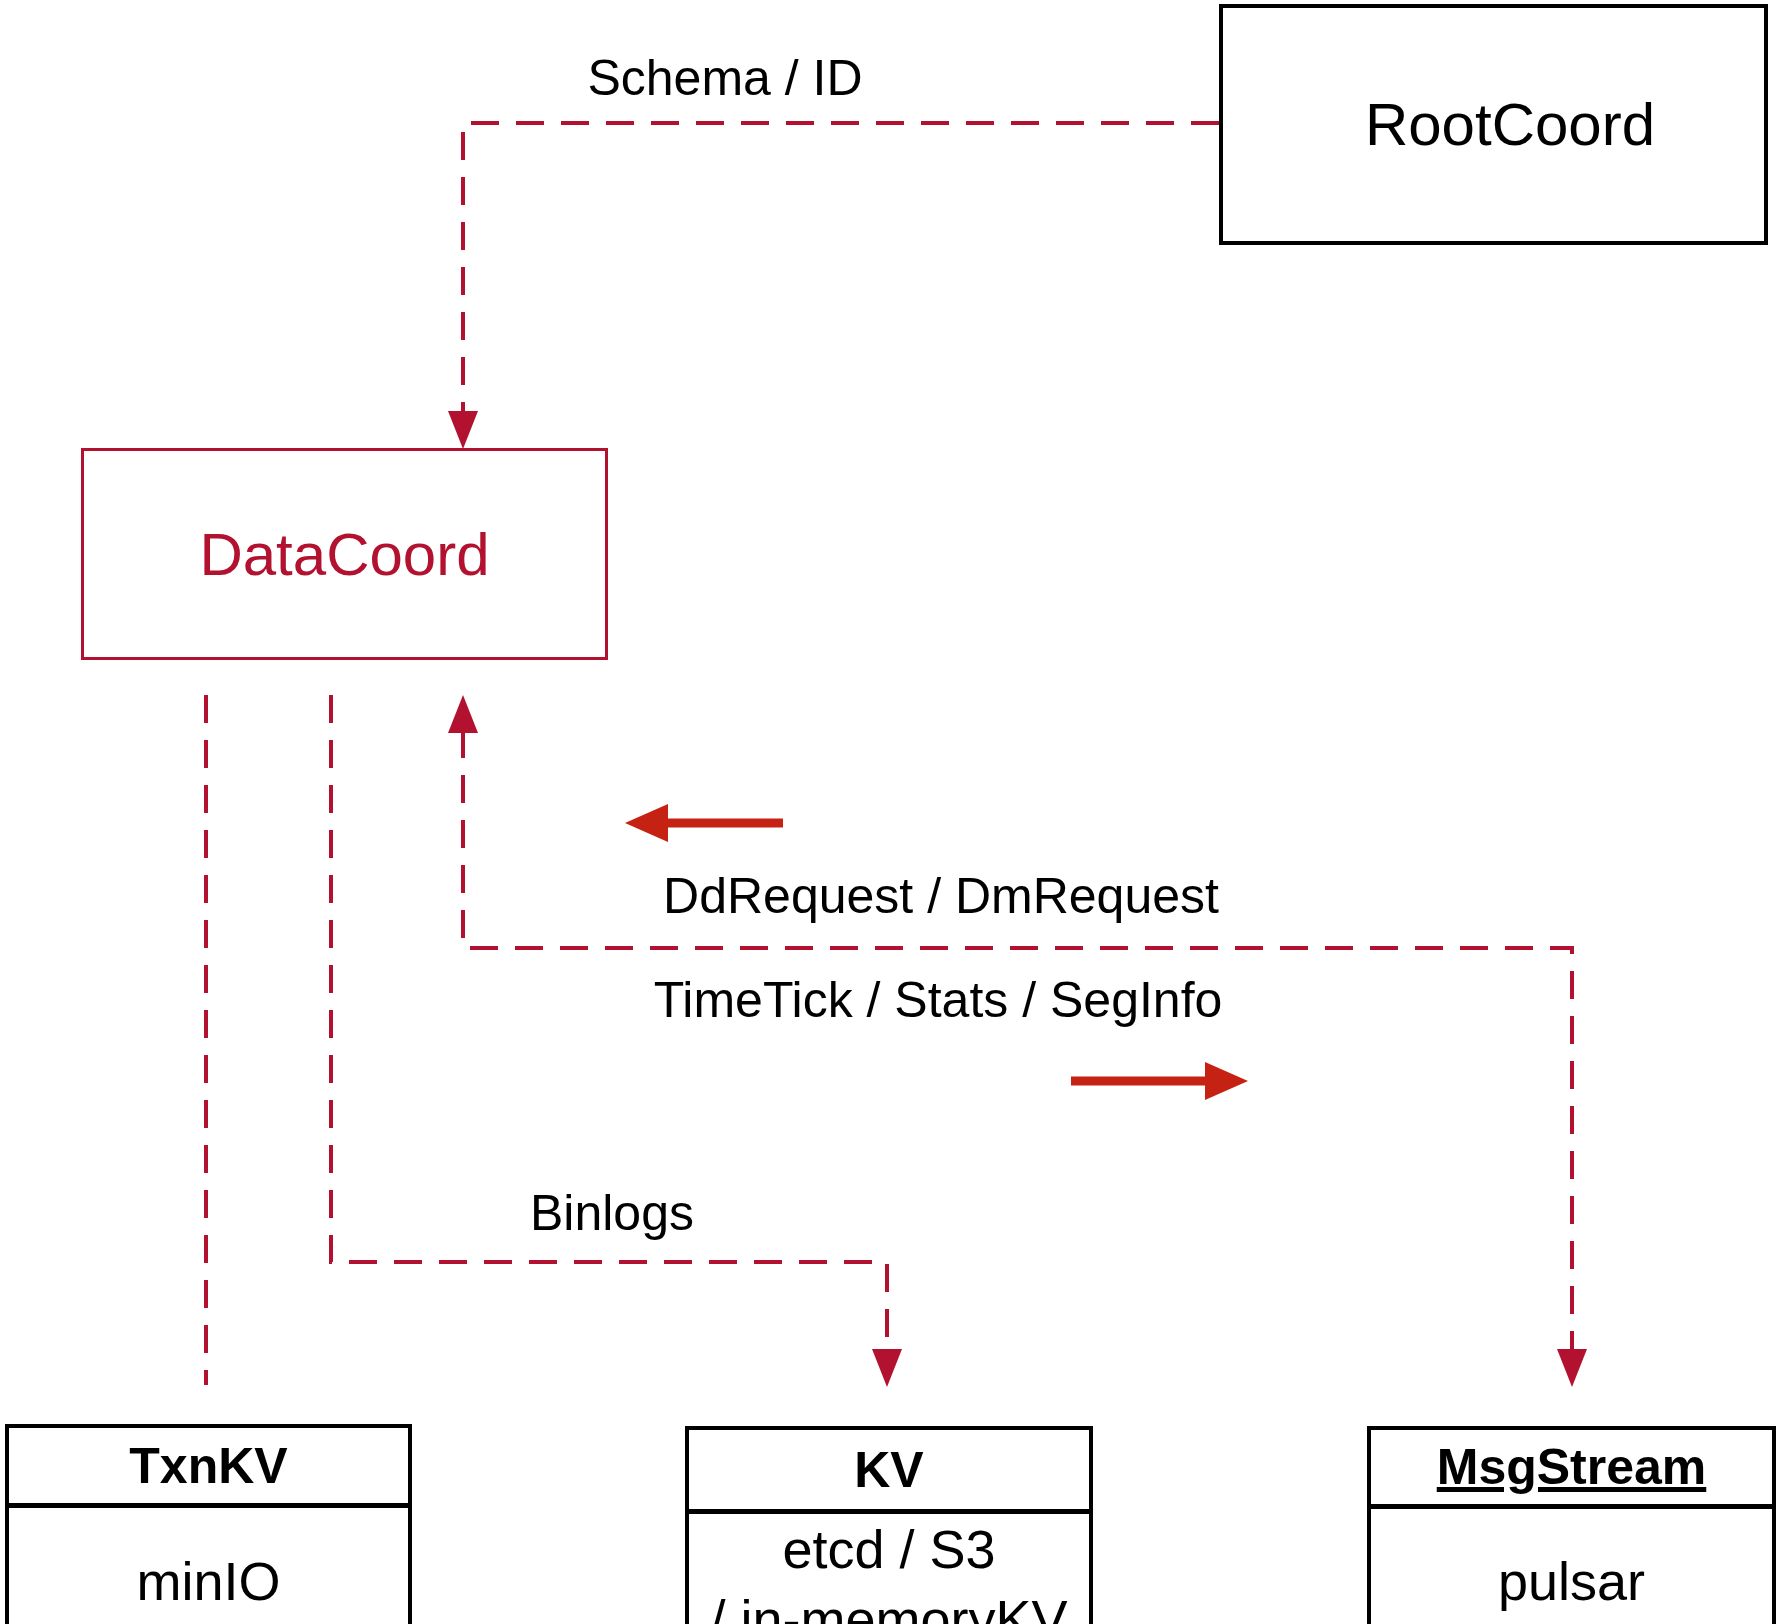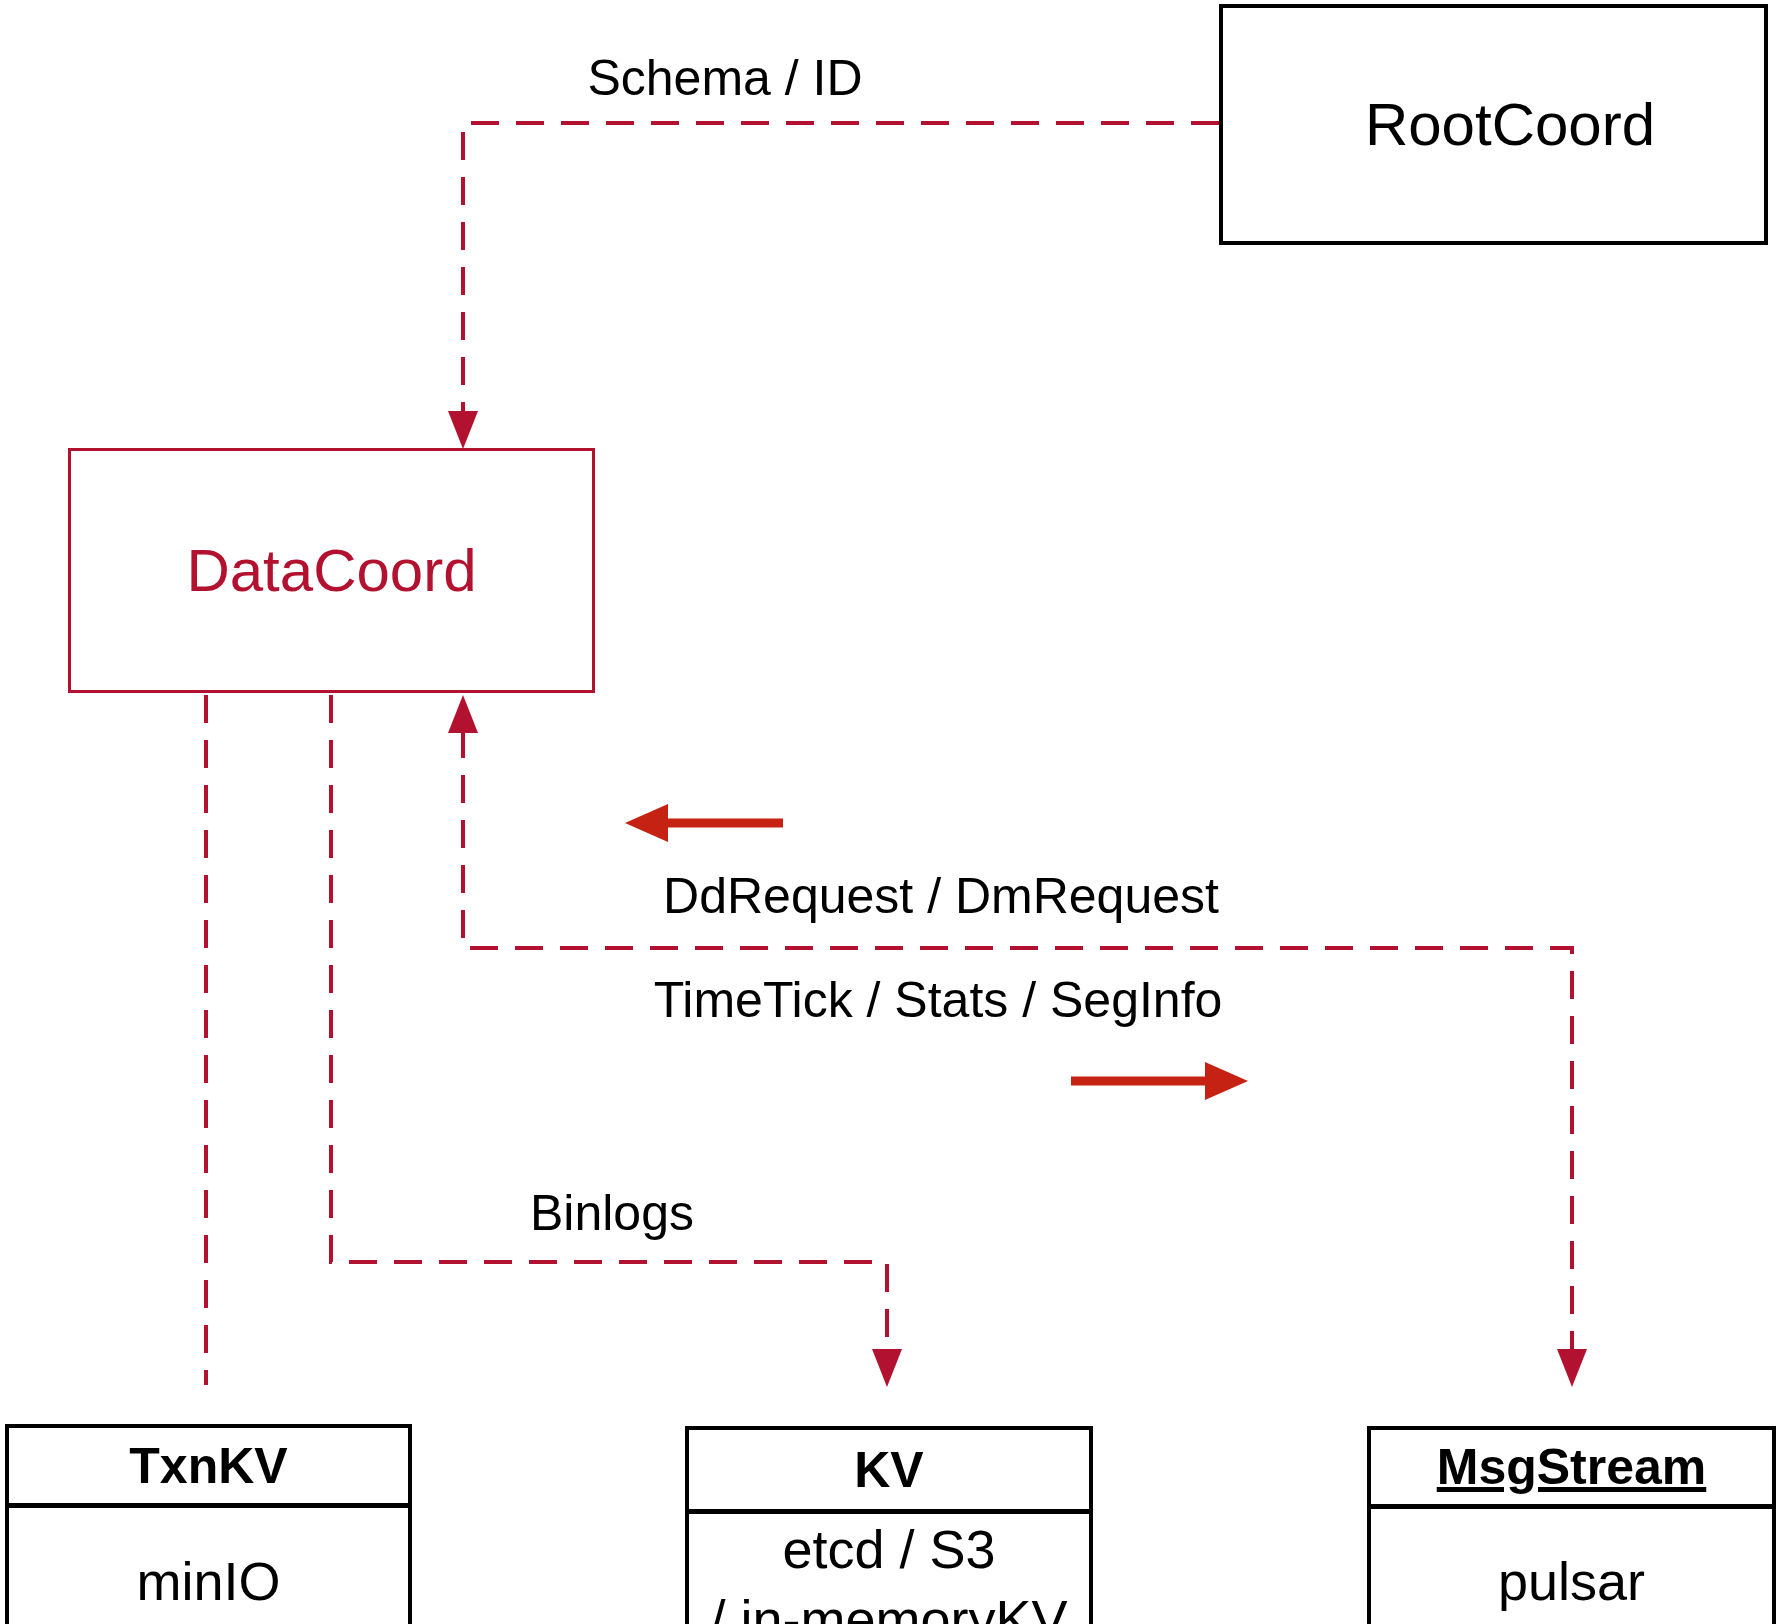--- a/index.html
+++ b/index.html
@@ -107,21 +107,21 @@
     <g>
       <path class="solid-shaft" d="M1071 1081 L1206 1081"></path>
       <polygon class="head-red" points="1248,1081 1205,1062 1205,1100"></polygon>
     </g>
   </svg>
 
   <div class="box plain" style="left:1219px; top:4px; width:549px; height:241px;">
     <span>RootCoord</span>
   </div>
 
-  <div class="box accent" style="left:68px; top:448px; width:527px; height:245px;">
+  <div class="box accent" style="left:81px; top:448px; width:527px; height:212px;">
     <span>DataCoord</span>
   </div>
 
   <div class="tbox" style="left:5px; top:1385px; width:407px; height:233px;">
     <div class="hdr" style="height:80px;">TxnKV</div>
     <div class="bdy">minIO</div>
   </div>
 
   <div class="tbox" style="left:685px; top:1387px; width:408px; height:232px;">
     <div class="hdr" style="height:93px;">KV</div>

